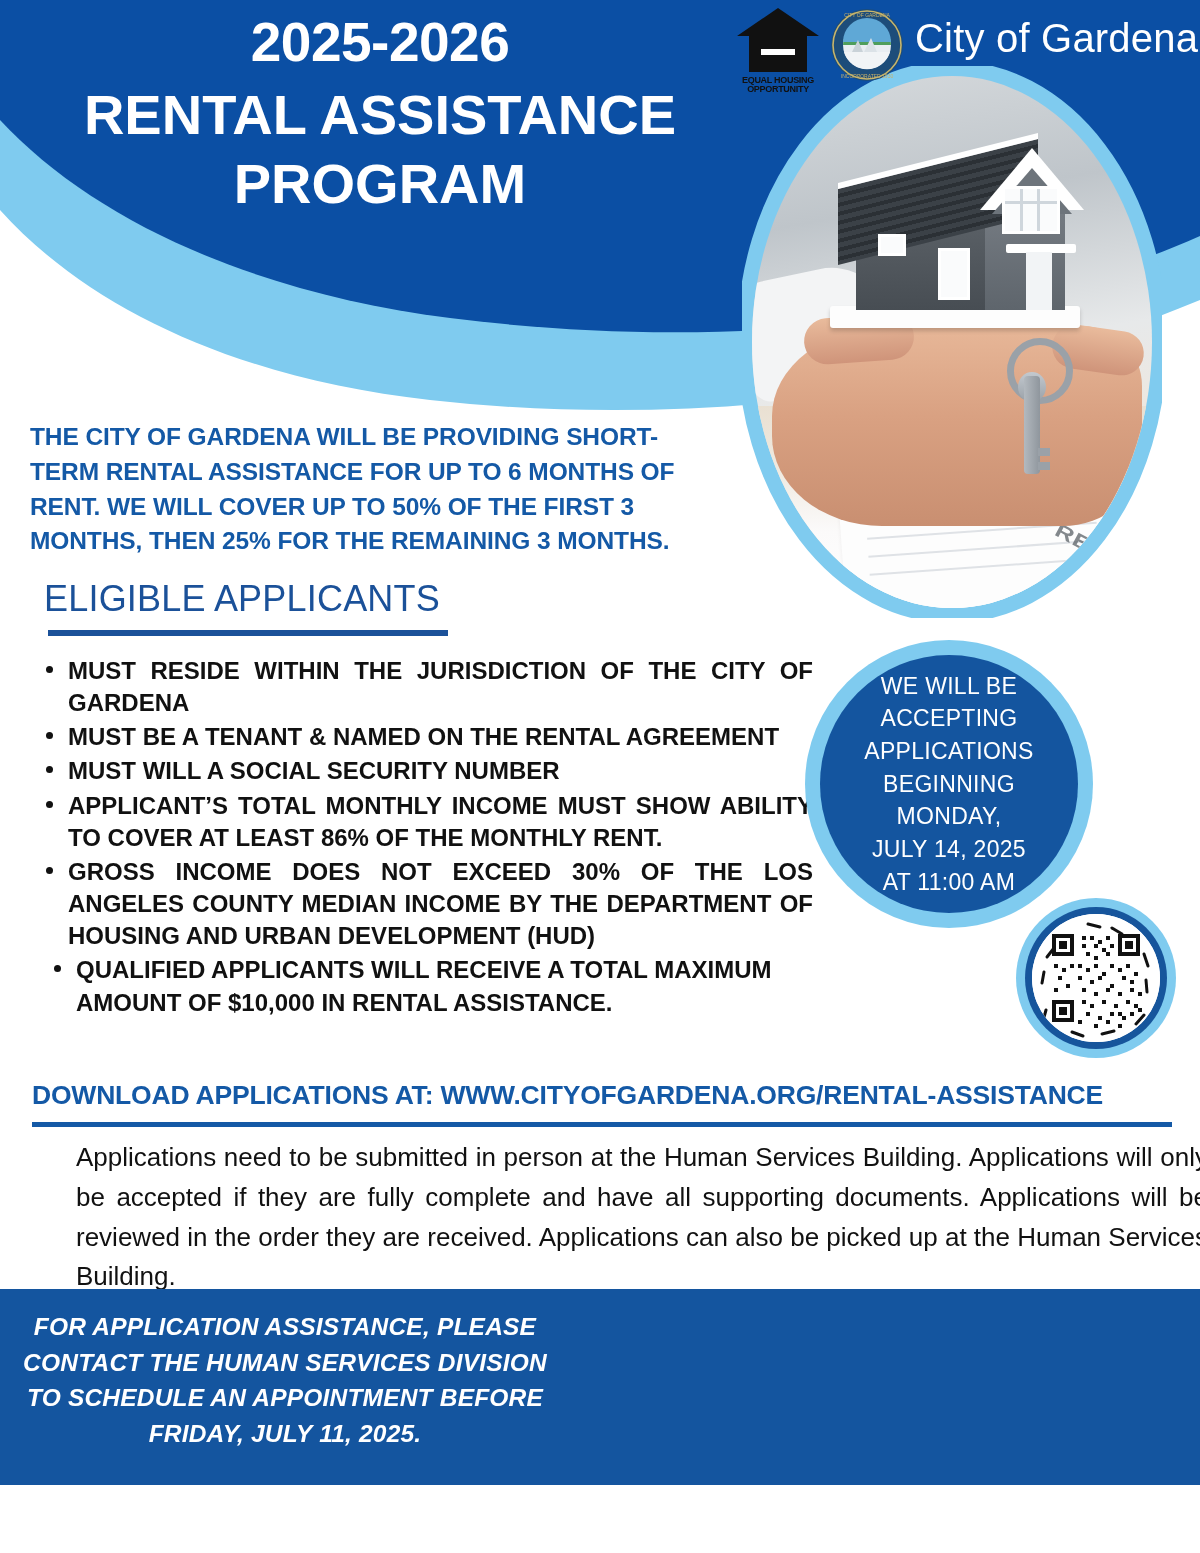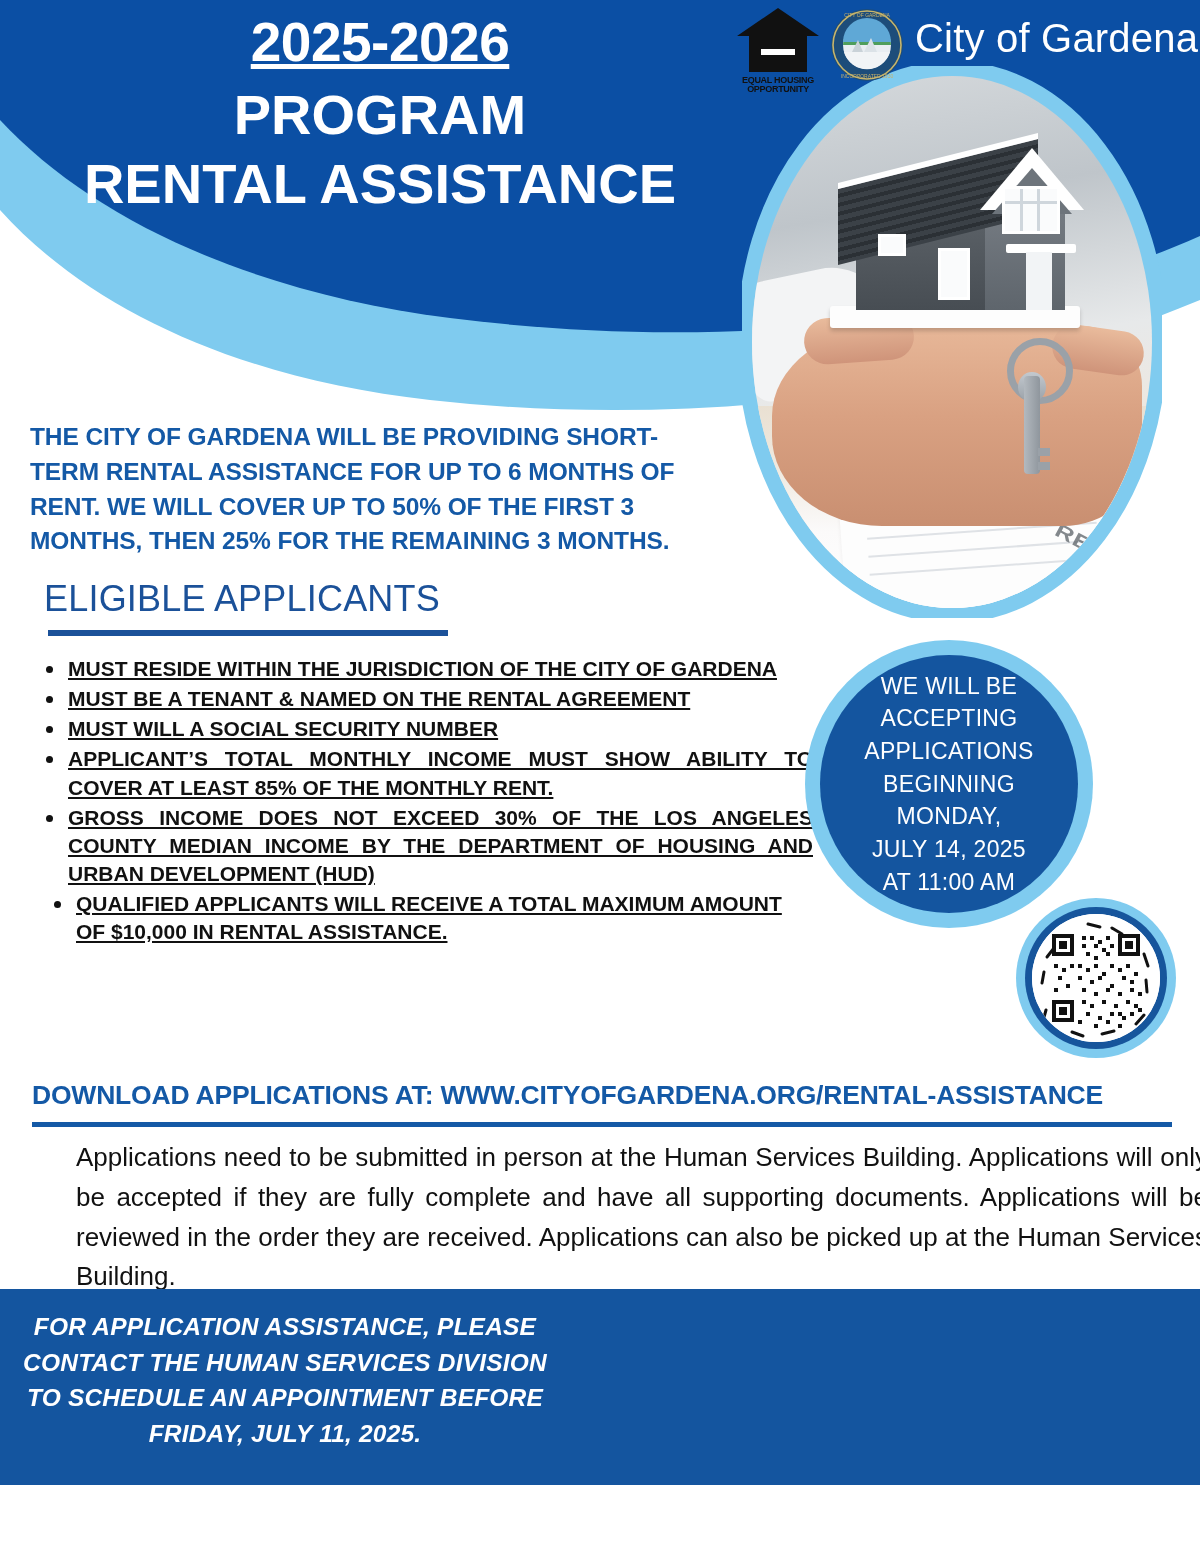--- a/index.html
+++ b/index.html
@@ -15,21 +15,20 @@
   
   .wave-layer{position:absolute;top:0;left:0;width:1200px;height:430px;overflow:hidden;z-index:1;}
   .wave-svg{position:absolute;top:0;left:0;}
   .title-block{
     position:absolute;left:40px;top:14px;width:680px;z-index:6;
     text-align:center;color:#ffffff;
   }
   .title-year{
     font-size:55px;font-weight:bold;letter-spacing:-0.5px;line-height:1.05;
     margin:0 0 8px 0;
-    text-decoration:underline;
   }
   .title-main{
     font-size:56px;font-weight:bold;line-height:1.24;letter-spacing:0px;margin:0;
   }
 
   
   .eho{position:absolute;left:735px;top:6px;width:86px;height:88px;z-index:7;}
   .eho-txt{
     position:absolute;left:0;bottom:0;width:86px;text-align:center;
     font-size:9px;font-weight:bold;color:#111;line-height:1.02;letter-spacing:-0.3px;
@@ -102,21 +101,21 @@
   .elig-h{
     position:absolute;left:44px;top:578px;z-index:8;
     color:#1B5199;font-weight:normal;font-size:36px;letter-spacing:0.2px;
   }
   .elig-rule{position:absolute;left:48px;top:630px;width:400px;height:6px;background:#1B5199;z-index:8;}
 
   
   .bullets{
     position:absolute;left:34px;top:655px;width:745px;z-index:8;
     margin:0;padding:0 0 0 34px;list-style:none;
-    color:#111;font-weight:bold;font-size:21px;line-height:1.34;text-decoration:underline;
+    color:#111;font-weight:bold;font-size:24px;line-height:1.34;
   }
   .bullets li{position:relative;margin:0 0 2px 0;text-align:justify;}
   .bullets li::before{
     content:"";position:absolute;left:-22px;top:11px;width:7px;height:7px;border-radius:50%;background:#111;
   }
   .bullets li:last-child{text-align:left;margin-left:8px;}
   .bullets li.j{text-align:justify;}
   .bullets li.l{text-align:left;}
 
   
@@ -240,22 +239,22 @@
     </div>
     <div class="key-ring"></div>
     <div class="key-head"></div>
     <div class="key-body"></div>
     <div class="key-teeth" style="left:286px;top:372px;width:12px;height:8px;"></div>
     <div class="key-teeth" style="left:286px;top:386px;width:12px;height:8px;"></div>
   </div>
 
   <div class="title-block">
     <div class="title-year">2025-2026</div>
+    <div class="title-main">RENTAL ASSISTANCE</div>
     <div class="title-main">PROGRAM</div>
-    <div class="title-main">RENTAL ASSISTANCE</div>
   </div>
 
   <div class="eho">
     <svg width="86" height="70" viewBox="0 0 86 70" xmlns="http://www.w3.org/2000/svg">
       <path d="M43 2 L84 30 L72 30 L72 66 L14 66 L14 30 L2 30 Z" fill="#111"></path>
       <rect x="26" y="36" width="34" height="22" fill="#fff"></rect>
       <rect x="26" y="36" width="34" height="7" fill="#111"></rect>
       <rect x="26" y="49" width="34" height="9" fill="#111"></rect>
     </svg>
     <div class="eho-txt">
@@ -284,21 +283,21 @@
 
   <div class="intro">THE CITY OF GARDENA WILL BE PROVIDING SHORT-TERM RENTAL ASSISTANCE FOR UP TO 6 MONTHS OF RENT. WE WILL COVER UP TO 50% OF THE FIRST  3 MONTHS, THEN 25% FOR THE REMAINING 3 MONTHS.</div>
 
   <div class="elig-h">ELIGIBLE APPLICANTS</div>
   <div class="elig-rule"></div>
 
   <ul class="bullets">
     <li class="j">MUST RESIDE WITHIN THE JURISDICTION OF THE CITY OF GARDENA</li>
     <li class="l">MUST BE A TENANT &amp; NAMED ON THE RENTAL AGREEMENT</li>
     <li class="l">MUST WILL A SOCIAL SECURITY NUMBER</li>
-    <li class="j">APPLICANT’S TOTAL MONTHLY INCOME MUST SHOW ABILITY TO COVER AT LEAST 85% OF THE MONTHLY RENT.</li>
+    <li class="j">APPLICANT’S TOTAL MONTHLY INCOME MUST SHOW ABILITY TO COVER AT LEAST 86% OF THE MONTHLY RENT.</li>
     <li class="j">GROSS INCOME DOES NOT EXCEED 30% OF THE LOS ANGELES COUNTY MEDIAN INCOME BY THE DEPARTMENT OF HOUSING AND URBAN DEVELOPMENT (HUD)</li>
     <li class="l">QUALIFIED APPLICANTS WILL RECEIVE A TOTAL MAXIMUM AMOUNT OF $10,000 IN RENTAL ASSISTANCE.</li>
   </ul>
 
   <div class="acc-ring"></div>
   <div class="acc-circle">
     <div class="acc-text">
       <div>WE WILL BE</div>
       <div>ACCEPTING</div>
       <div>APPLICATIONS</div>

